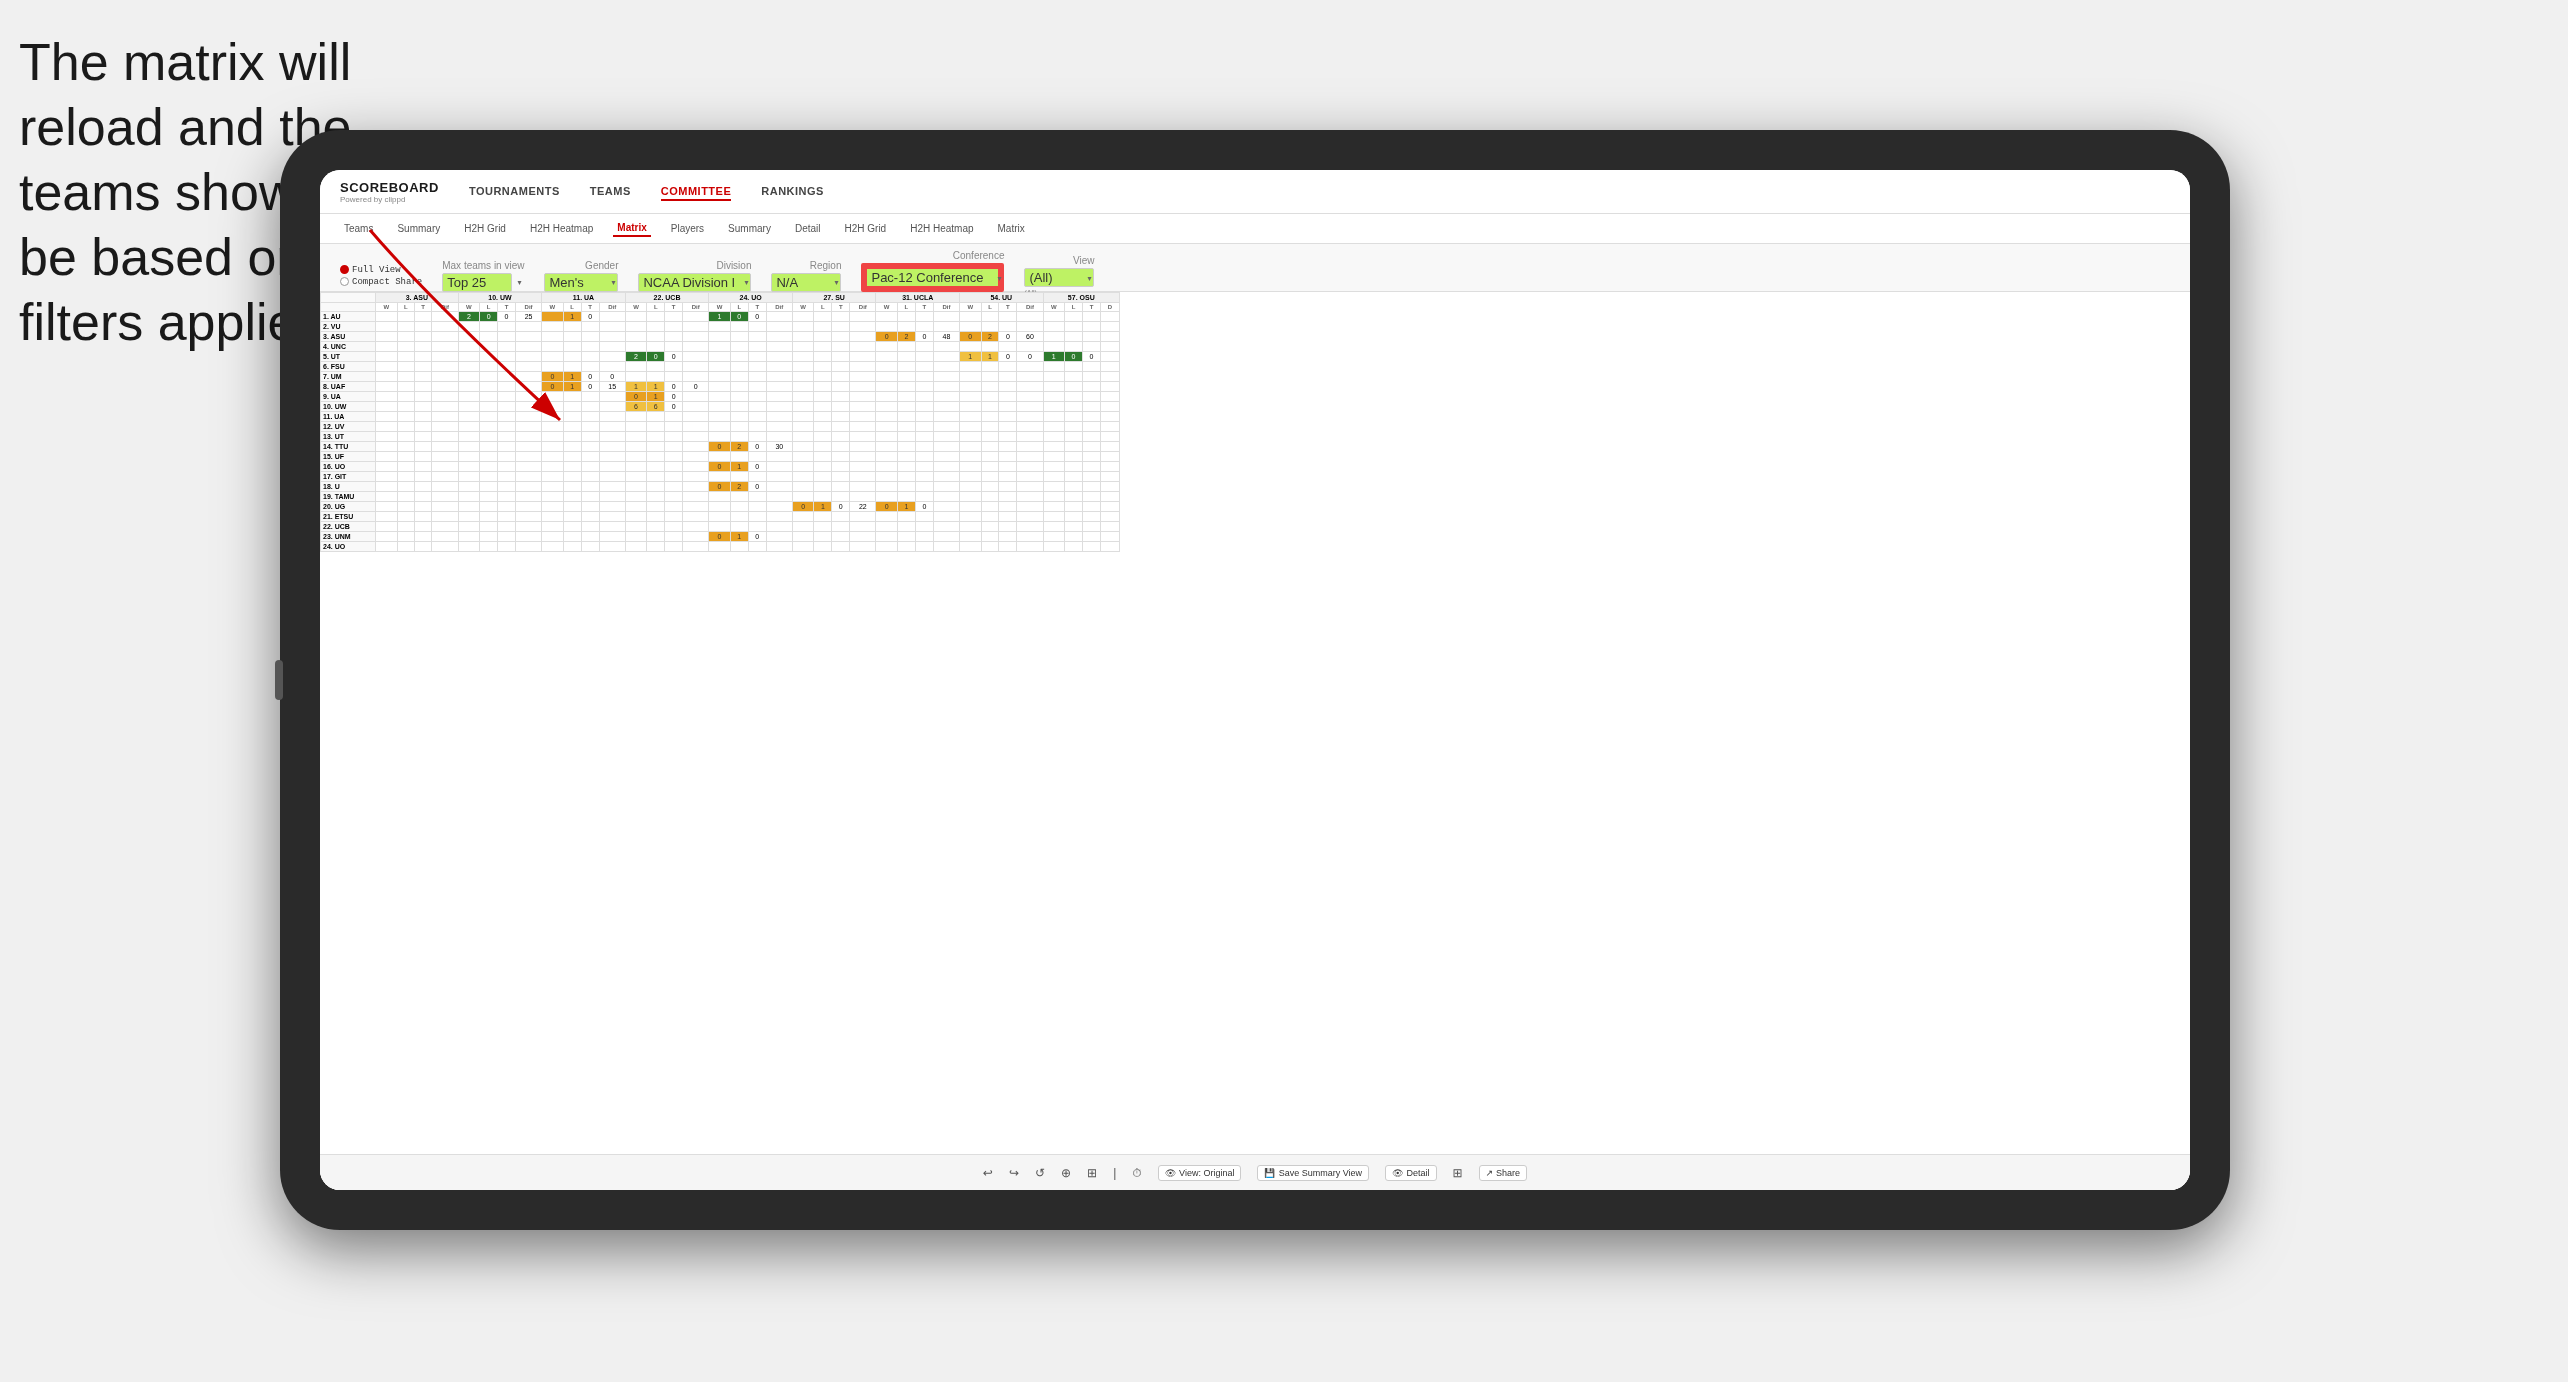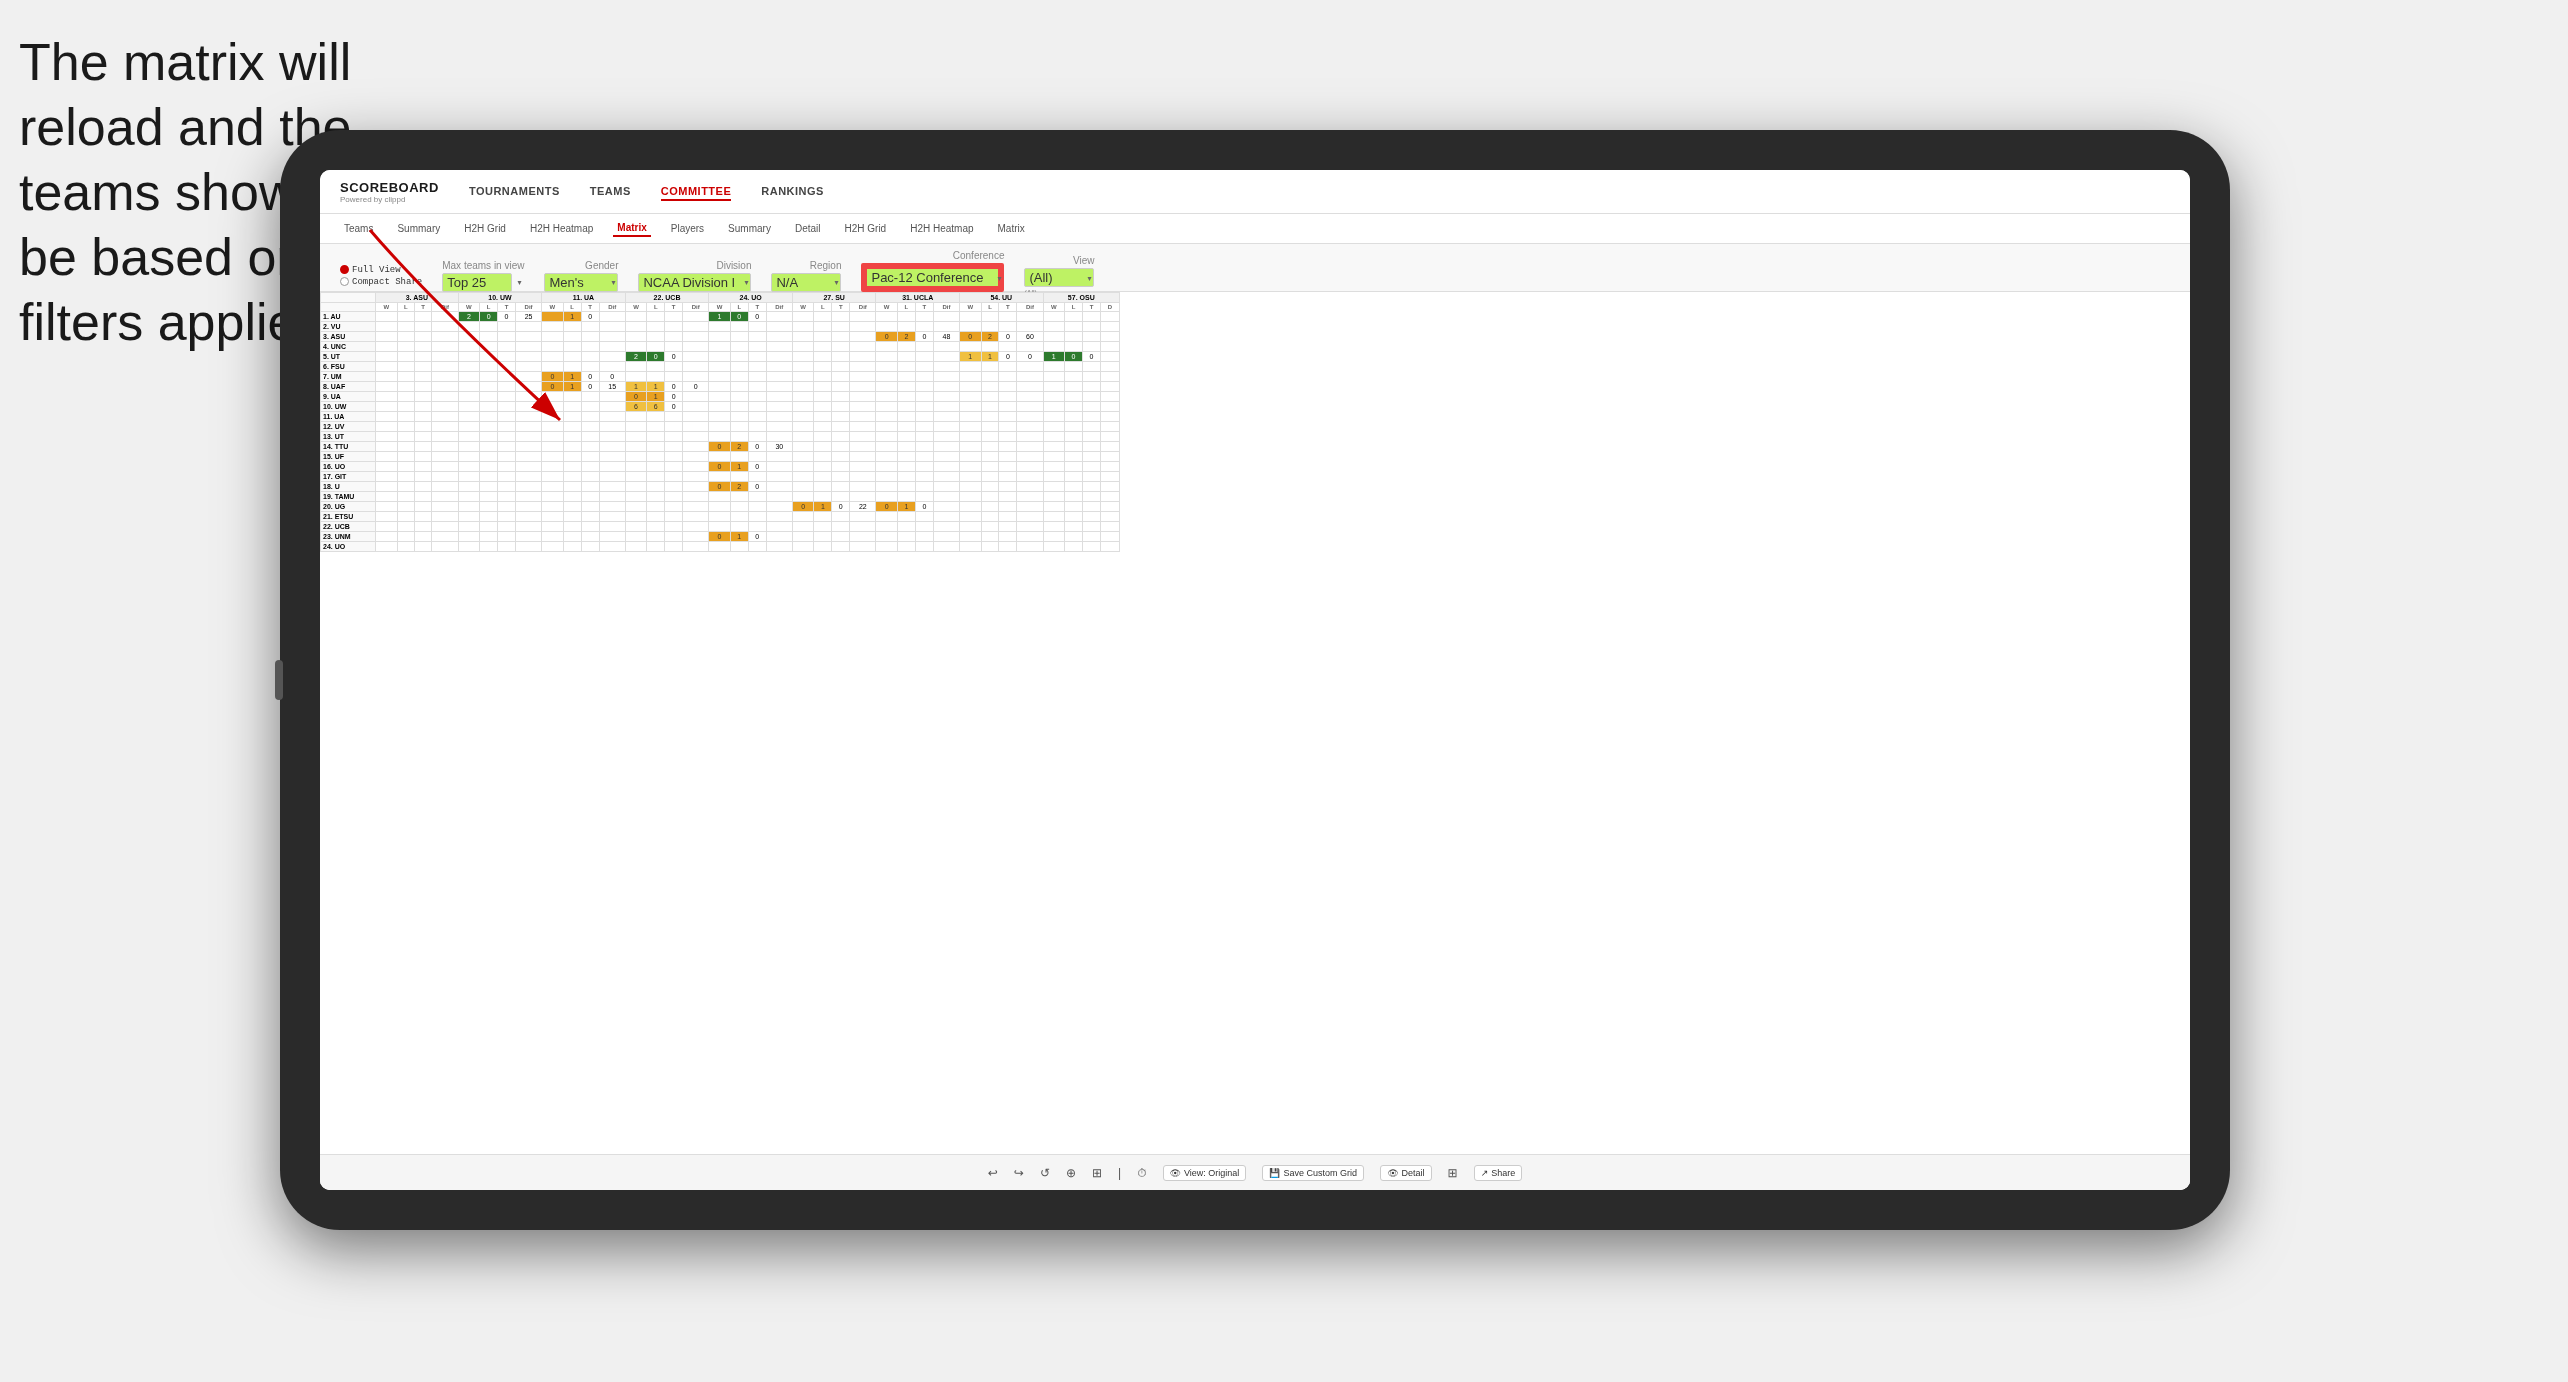--- a/index.html
+++ b/index.html
@@ -34,21 +34,21 @@
       background: #2a2a2a;
       border-radius: 60px;
       box-shadow: 0 20px 60px rgba(0,0,0,0.5);
       padding: 40px;
     }
 
     .tablet-screen {
       width: 100%;
       height: 100%;
       background: #ffffff;
-      border-radius: 10px;
+      border-radius: 20px;
       overflow: hidden;
       position: relative;
     }
 
     
     .top-nav {
       display: flex;
       align-items: center;
       padding: 8px 20px;
       background: #fff;
@@ -1422,21 +1422,21 @@
         <span class="toolbar-icon">⊕</span>
         <span class="toolbar-icon">⊞</span>
         <span class="toolbar-icon">|</span>
         <span class="toolbar-icon">⏱</span>
         <div class="toolbar-btn">
           <span>👁</span>
           <span>View: Original</span>
         </div>
         <div class="toolbar-btn">
           <span>💾</span>
-          <span>Save Custom Grid</span>
+          <span>Save Summary View</span>
         </div>
         <div class="toolbar-btn">
           <span>👁</span>
           <span>Detail</span>
         </div>
         <span class="toolbar-icon">⊞</span>
         <div class="toolbar-btn">
           <span>↗</span>
           <span>Share</span>
         </div>

